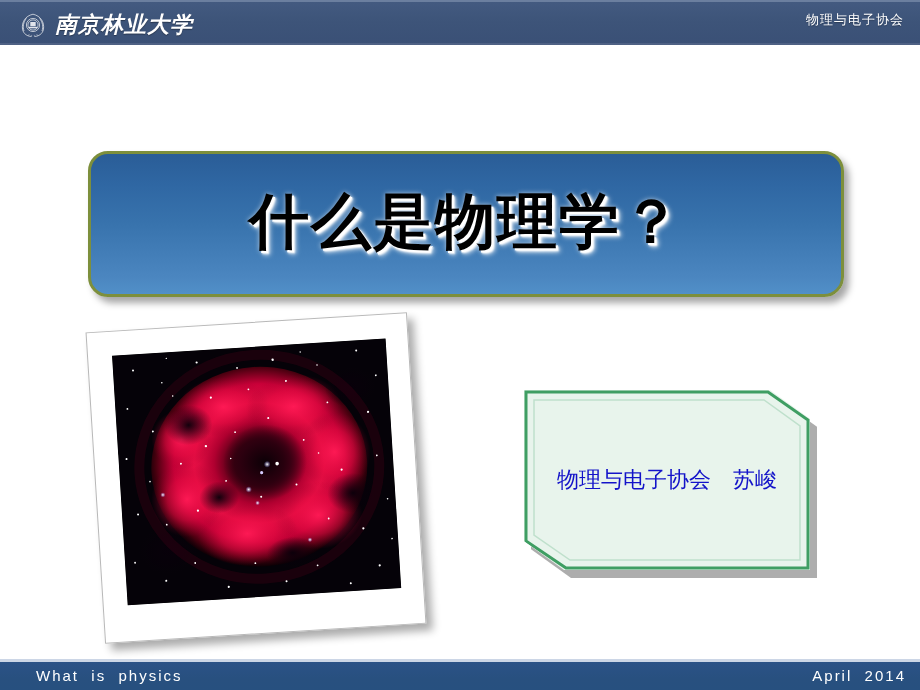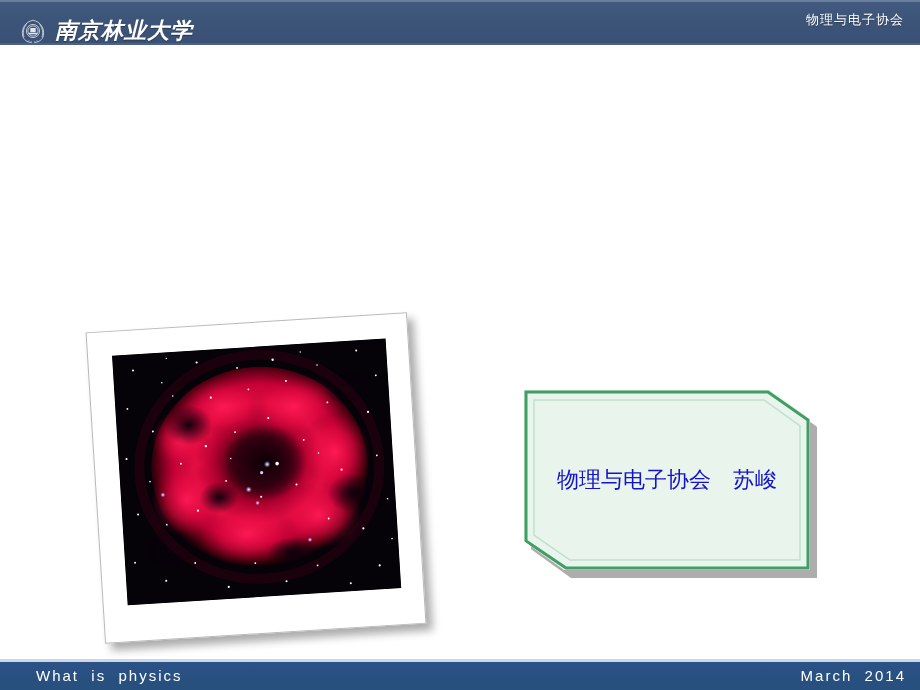--- a/index.html
+++ b/index.html
@@ -34,21 +34,20 @@
     width: 100%;
     height: 2px;
     background: rgba(255,255,255,0.10);
   }
   .logo-wrap {
     position: absolute;
     left: 18px; top: 6px;
     width: 200px; height: 33px;
     display: flex;
     align-items: center;
-    margin-top: 6px;
   }
   .emblem {
     width: 30px;
     height: 30px;
     flex: 0 0 30px;
     position: relative;
   }
   .uni-name {
     margin-left: 7px;
     color: #ffffff;
@@ -233,20 +232,23 @@
           </g>
           <rect x="41" y="40" width="18" height="14" fill="#ffffff" opacity="0.85"></rect>
           <rect x="36" y="56" width="28" height="5" fill="#ffffff" opacity="0.85"></rect>
         </svg>
       </span>
       <span class="uni-name">南京林业大学</span>
     </div>
     <div class="header-right">物理与电子协会</div>
   </div>
 
+  <div class="title-banner">
+    <span class="title-text">什么是物理学？</span>
+  </div>
 
   <div class="photo-frame">
     <div class="photo-inner">
       <svg class="nebula-svg" viewBox="0 0 274 250" preserveAspectRatio="none" aria-hidden="true">
         <defs>
           <radialGradient id="neb-core" cx="50%" cy="48%" r="52%">
             <stop offset="0%" stop-color="#1a0008"></stop>
             <stop offset="22%" stop-color="#3d000f"></stop>
             <stop offset="40%" stop-color="#b00030"></stop>
             <stop offset="58%" stop-color="#f01048"></stop>
@@ -366,16 +368,16 @@
       <polygon points="2,2 244,2 284,30 284,178 42,178 2,151" fill="none" stroke="#3f9e63" stroke-width="3"></polygon>
       <polygon points="10,10 240,10 276,36 276,170 46,170 10,145" fill="none" stroke="#bfe0cc" stroke-width="1.5"></polygon>
     </svg>
     <div class="info-box-inner">
       <div class="info-line">物理与电子协会　苏峻</div>
     </div>
   </div>
 
   <div class="footer-bar">
     <div class="footer-left">What  is  physics</div>
-    <div class="footer-right">March  2014</div>
+    <div class="footer-right">April  2014</div>
   </div>
 
 </div>
 
 </body></html>

